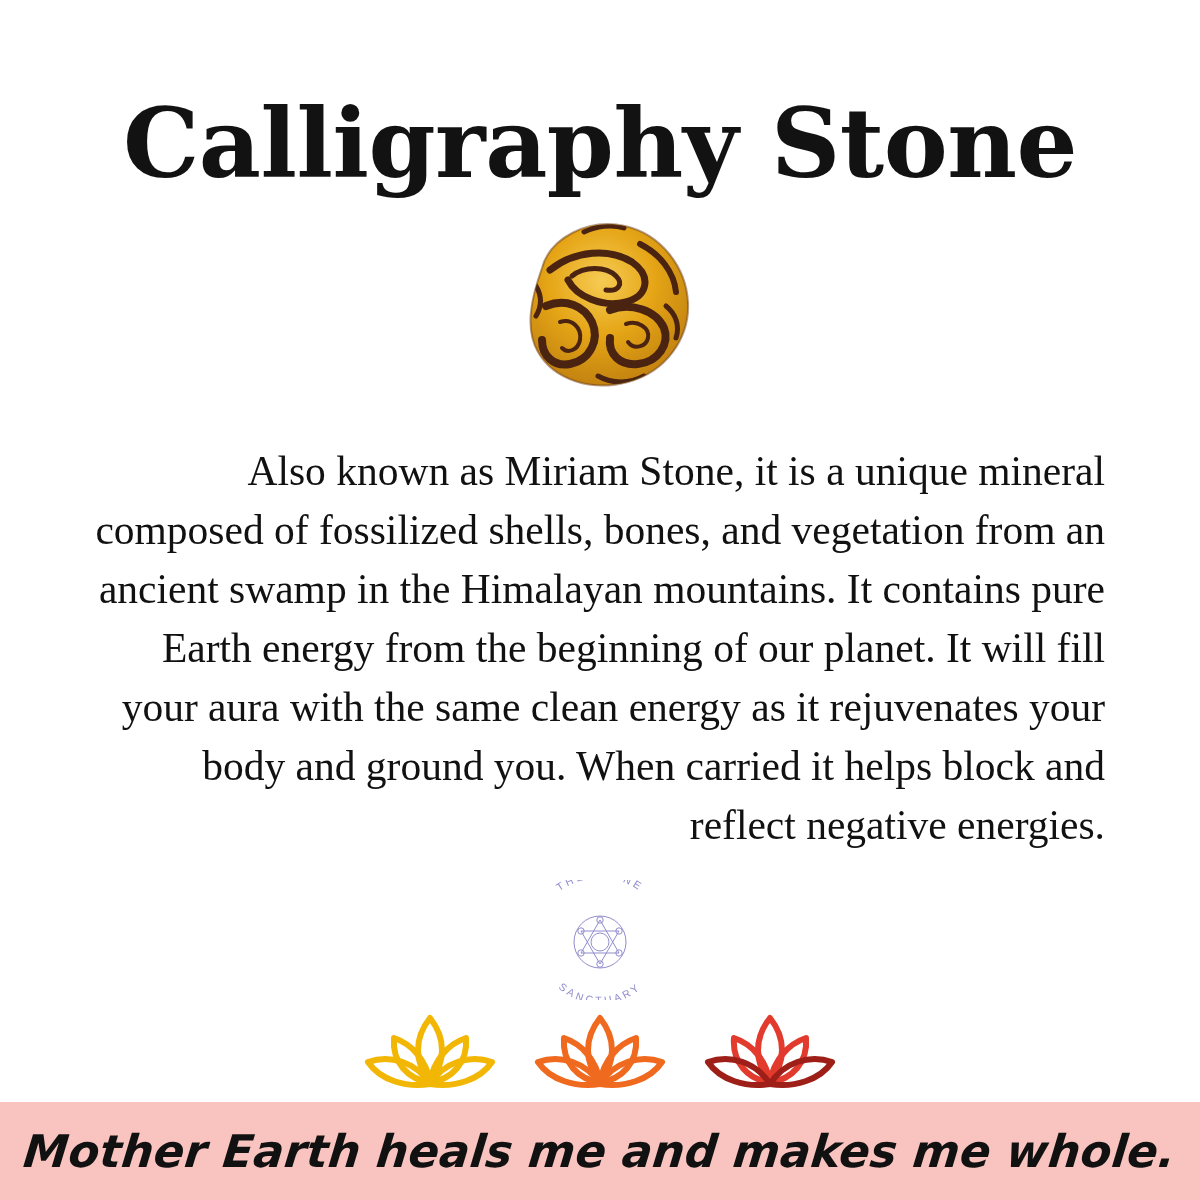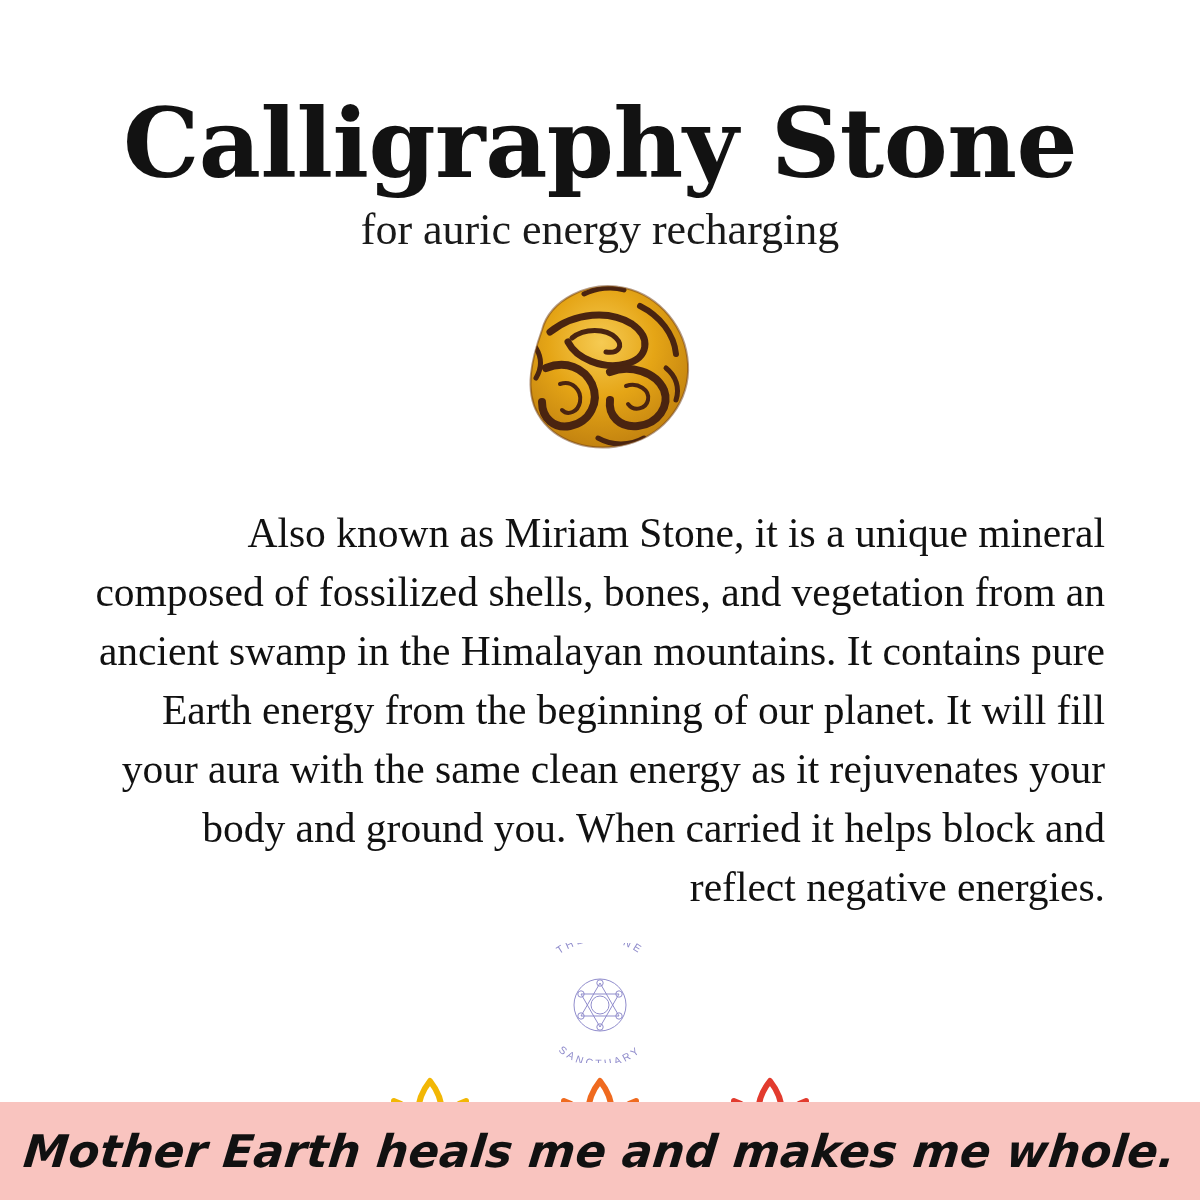--- a/index.html
+++ b/index.html
@@ -97,21 +97,20 @@
     letter-spacing: 0.2px;
     transform: skewX(-6deg);
   }
 </style>
 </head>
 <body>
 
 <div class="card">
 
   <h1 class="title">Calligraphy Stone</h1>
-  <div class="subtitle">for auric energy recharging</div>
 
   <div class="stone-wrap">
     <svg class="stone-svg" viewBox="0 0 240 190">
       <defs>
         <radialGradient id="stoneGrad" cx="45%" cy="35%" r="75%">
           <stop offset="0%" stop-color="#f6cb53"></stop>
           <stop offset="45%" stop-color="#e5a516"></stop>
           <stop offset="100%" stop-color="#b8780e"></stop>
         </radialGradient>
         <clipPath id="stoneClip">

